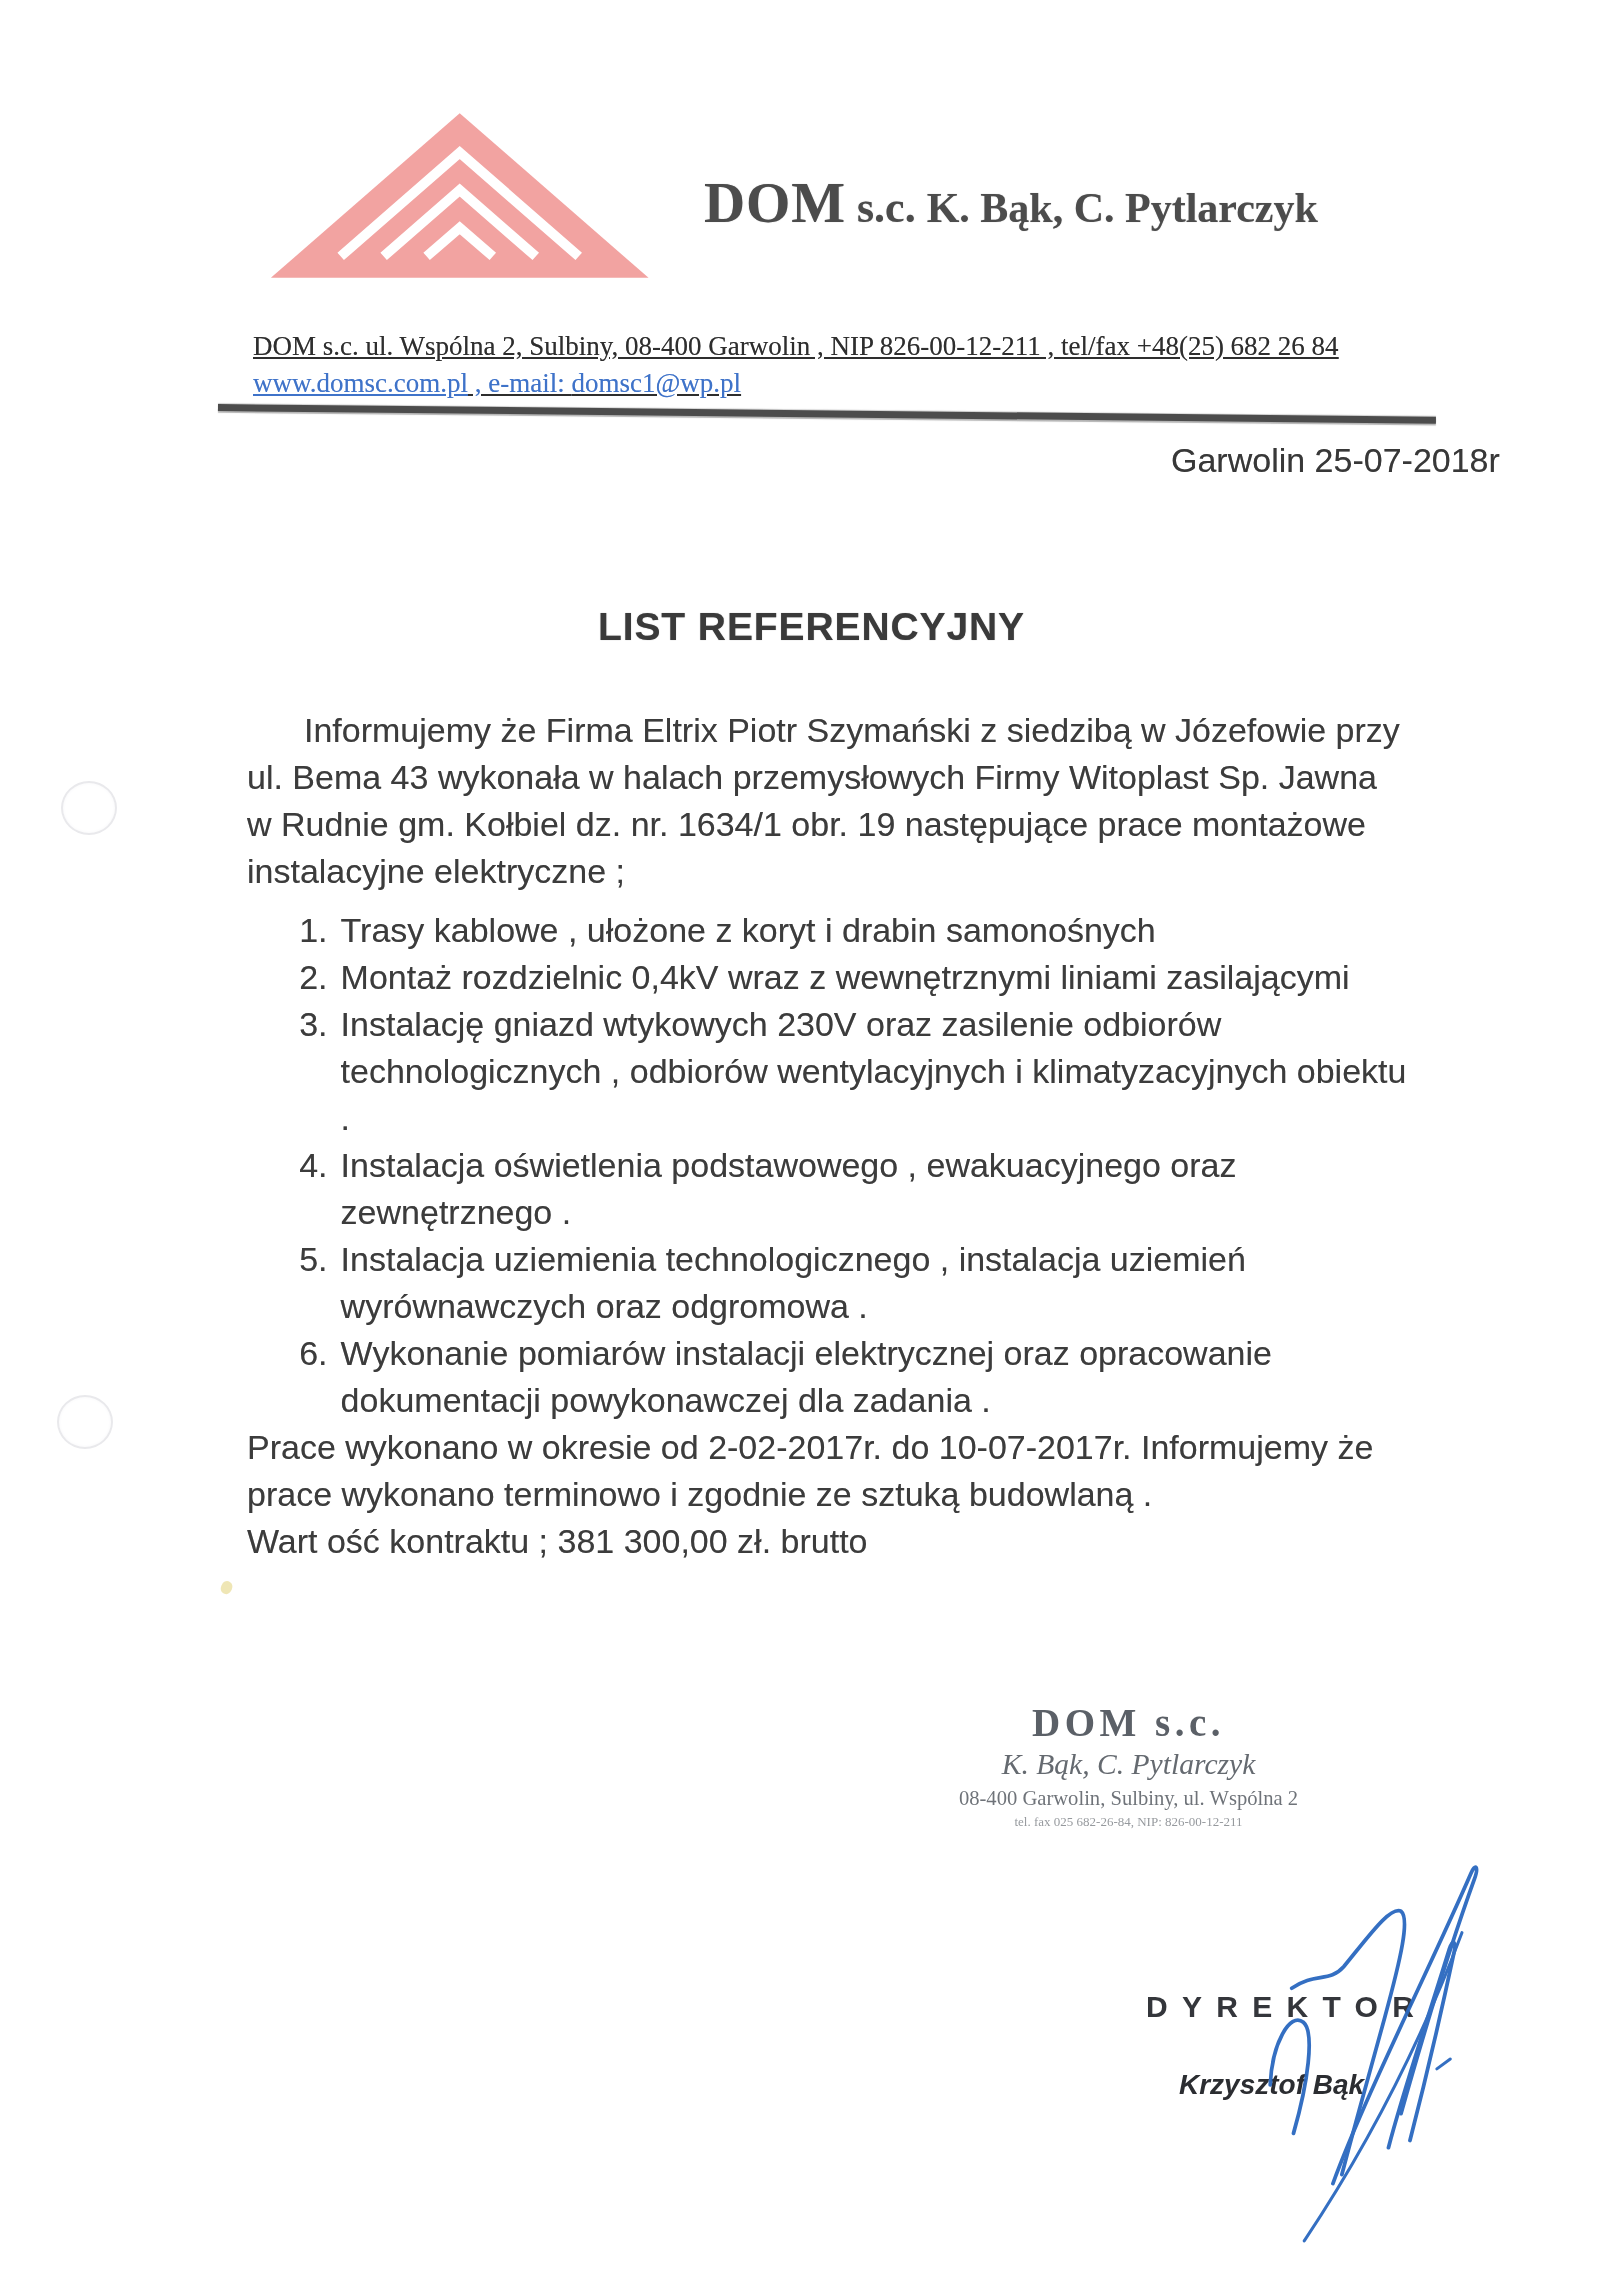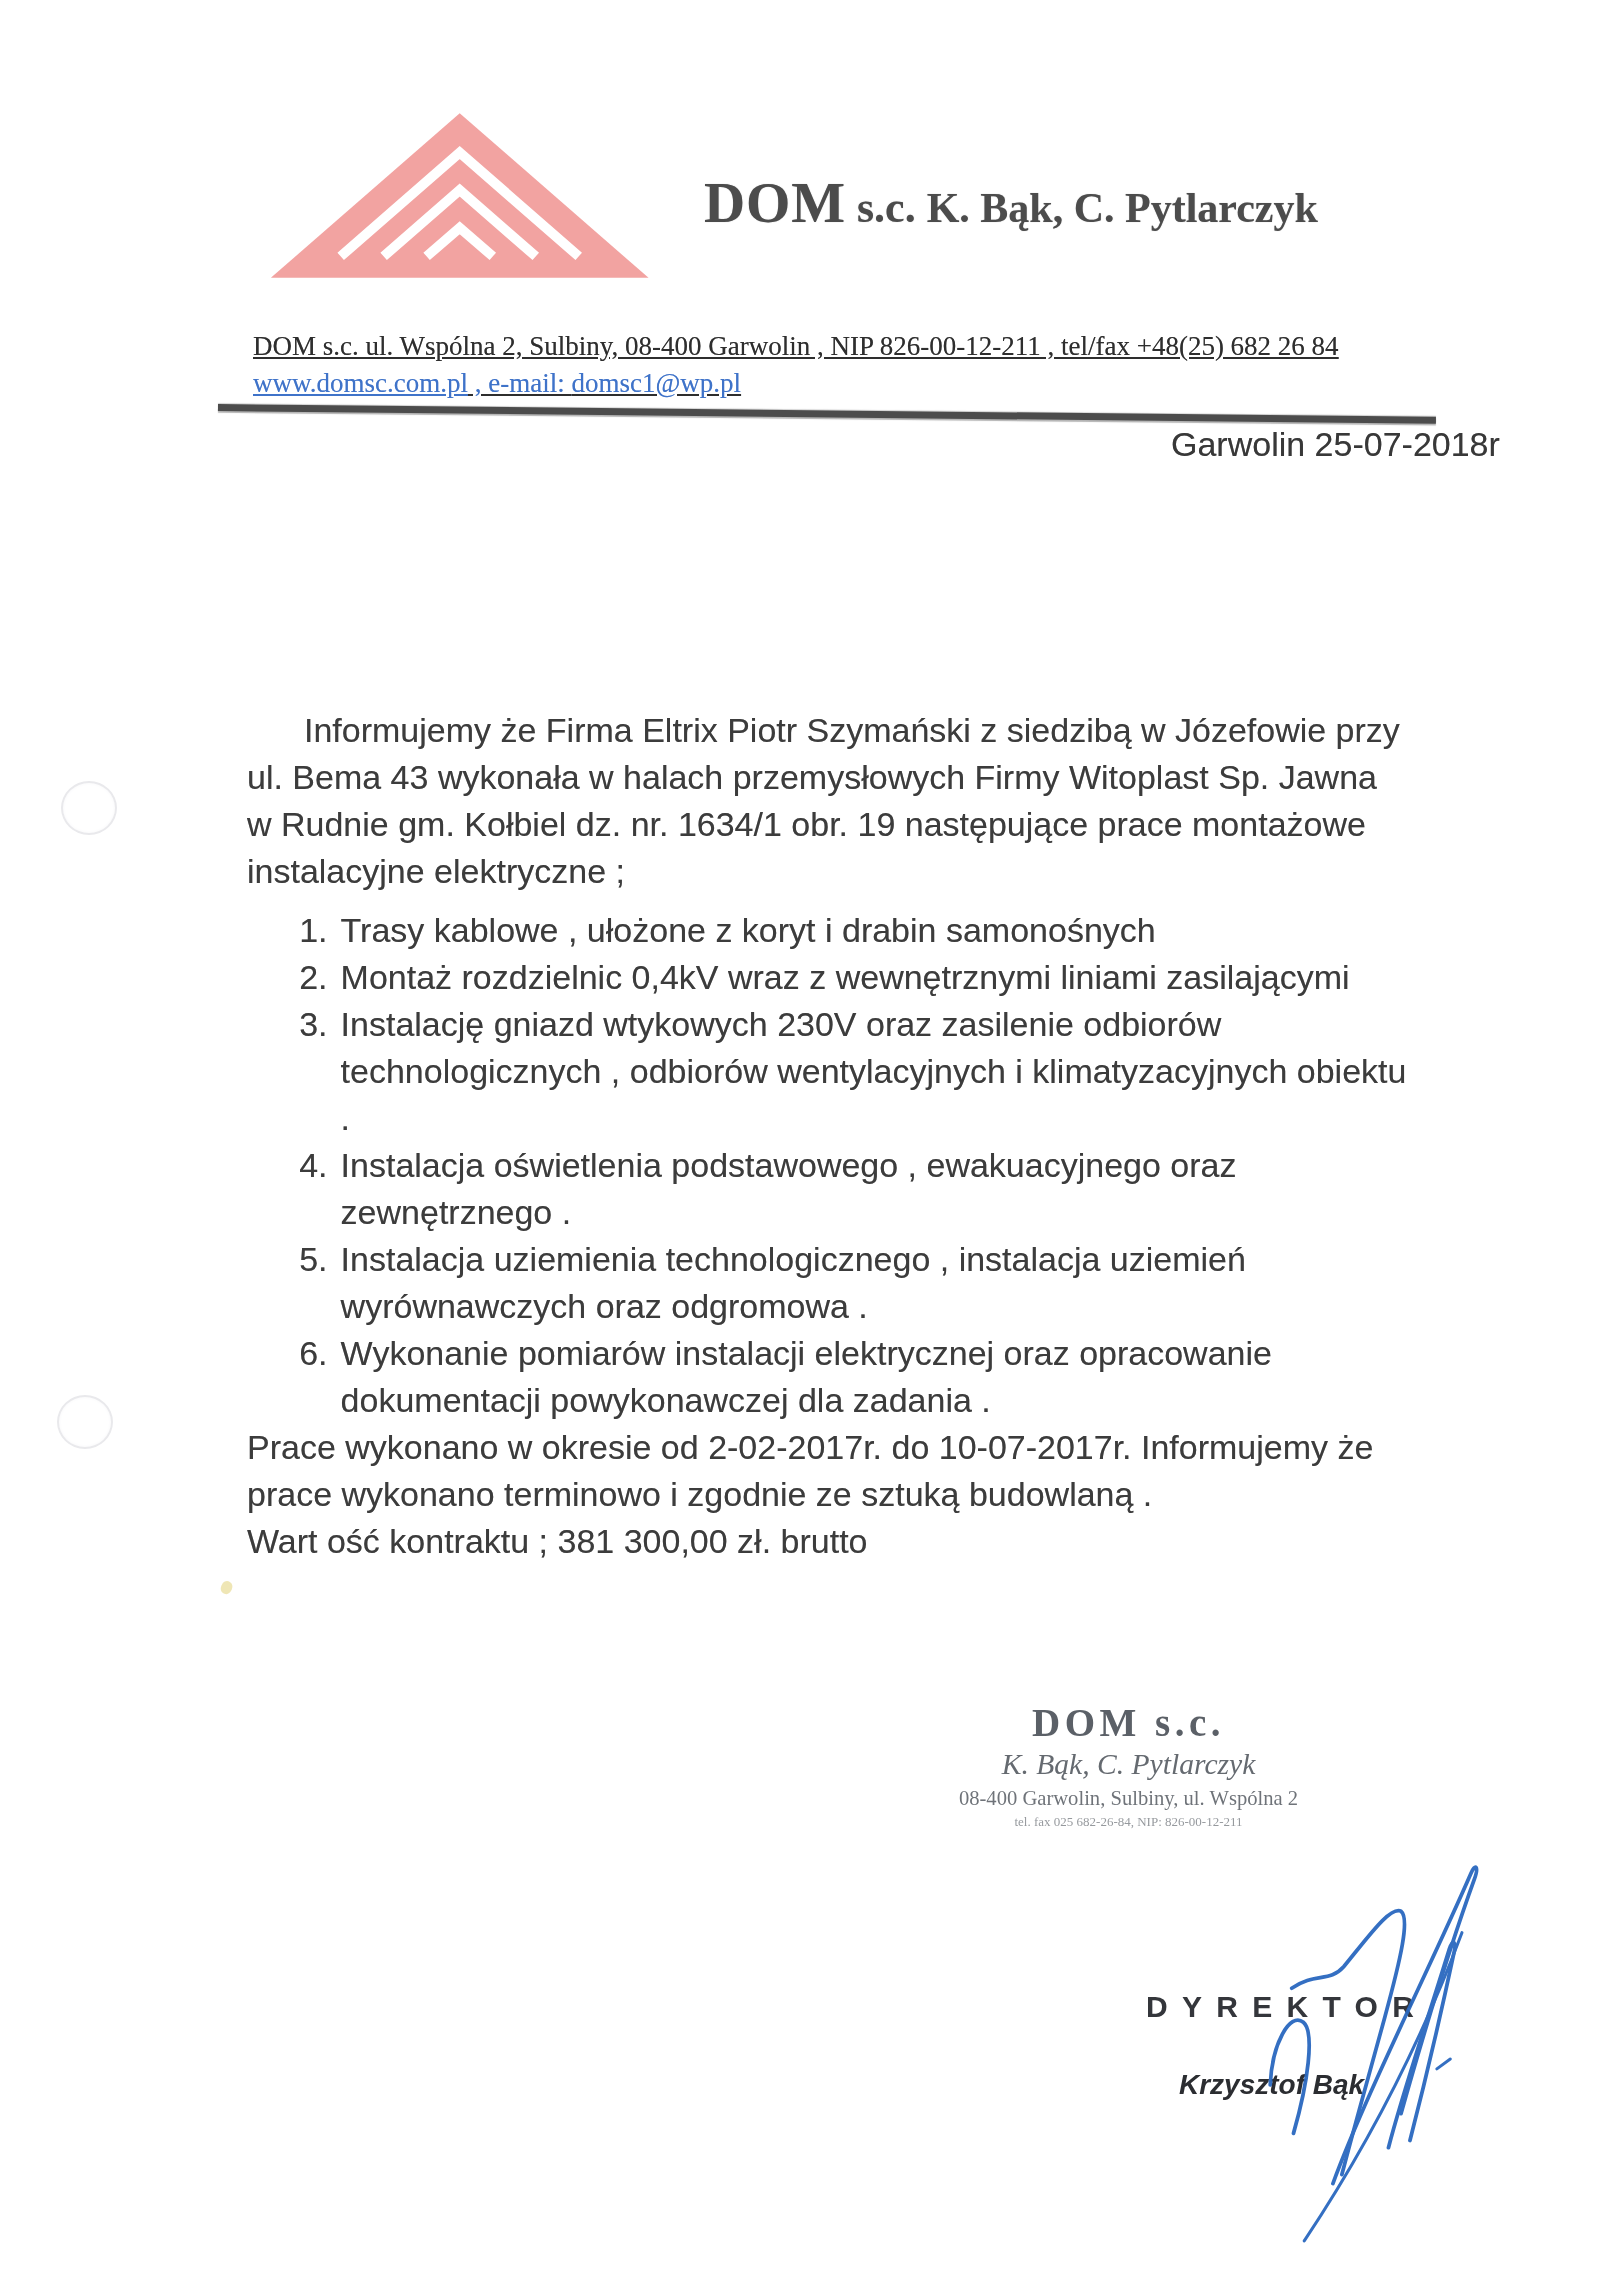--- a/index.html
+++ b/index.html
@@ -25,21 +25,21 @@
     text-shadow:0 0 0.4px rgba(40,40,40,.5);white-space:nowrap;text-decoration:underline;
   }
   .address .blue{color:#3f73c9;text-shadow:0 0 0.4px rgba(63,115,201,.5);}
   .address .underlined{text-decoration:underline;}
   .rule{
     position:absolute;left:218px;top:404px;width:1218px;height:7.2px;background:#4c4c4c;
     transform:rotate(0.6deg);transform-origin:left center;
     box-shadow:0 1.8px 0.9px rgba(90,90,90,.45), 0 -0.9px 0.9px rgba(140,140,140,.4);
   }
   .date-line{
-    position:absolute;left:1171px;top:425px;font-size:34px;color:#383838;
+    position:absolute;left:1171px;top:441px;font-size:34px;color:#383838;
     text-shadow:0 0 0.5px rgba(50,50,50,.5);white-space:nowrap;
   }
 
   
   .letter-title{
     position:absolute;left:598px;top:605px;font-size:39px;font-weight:700;color:#3a3a3a;
     letter-spacing:0.9px;text-shadow:0 0 0.9px rgba(55,55,55,.55);white-space:nowrap;
   }
   .letter-body{
     position:absolute;left:235px;top:695px;width:1178px;
@@ -108,20 +108,21 @@
     <div>DOM s.c. ul. Wspólna 2, Sulbiny,  08-400 Garwolin ,  NIP 826-00-12-211 ,  tel/fax +48(25) 682 26 84</div>
     <div>
       <span class="blue underlined">www.domsc.com.pl</span><span class="blue"> , e-mail:  </span><span class="blue">domsc1@wp.pl</span>
     </div>
   </div>
 
   <div class="rule"></div>
 
   <div class="date-line">Garwolin 25-07-2018r</div>
 
+  <div class="letter-title">LIST REFERENCYJNY</div>
 
   <div class="letter-body">
     <p class="intro pre">Informujemy że Firma Eltrix Piotr Szymański z siedzibą w Józefowie przy
 ul. Bema 43 wykonała w halach przemysłowych Firmy Witoplast Sp. Jawna
 w Rudnie gm. Kołbiel dz. nr. 1634/1 obr. 19 następujące prace montażowe
 instalacyjne elektryczne ;</p>
     <ol>
       <li class="pre">Trasy kablowe , ułożone z koryt i drabin samonośnych</li>
       <li class="pre">Montaż rozdzielnic 0,4kV wraz z wewnętrznymi liniami zasilającymi</li>
       <li class="pre">Instalację gniazd wtykowych 230V oraz zasilenie odbiorów

